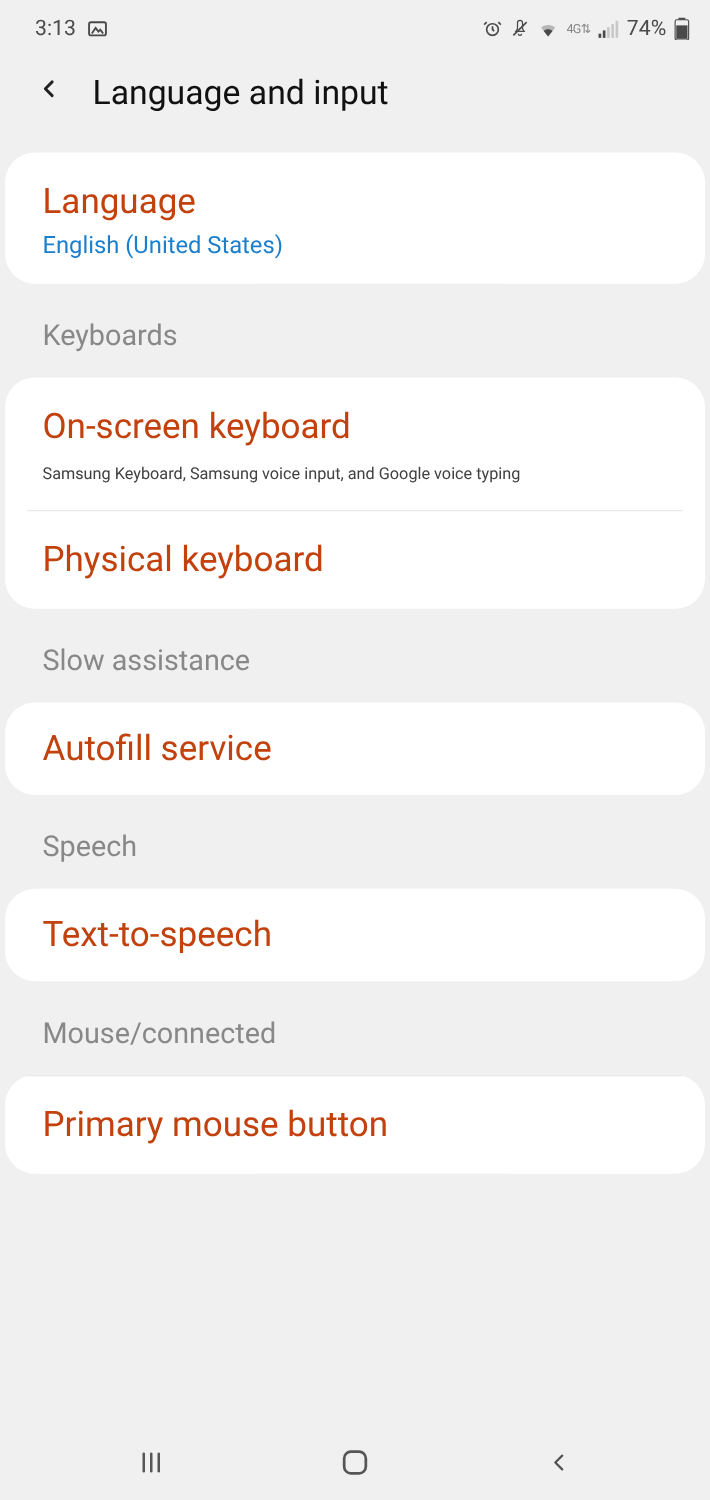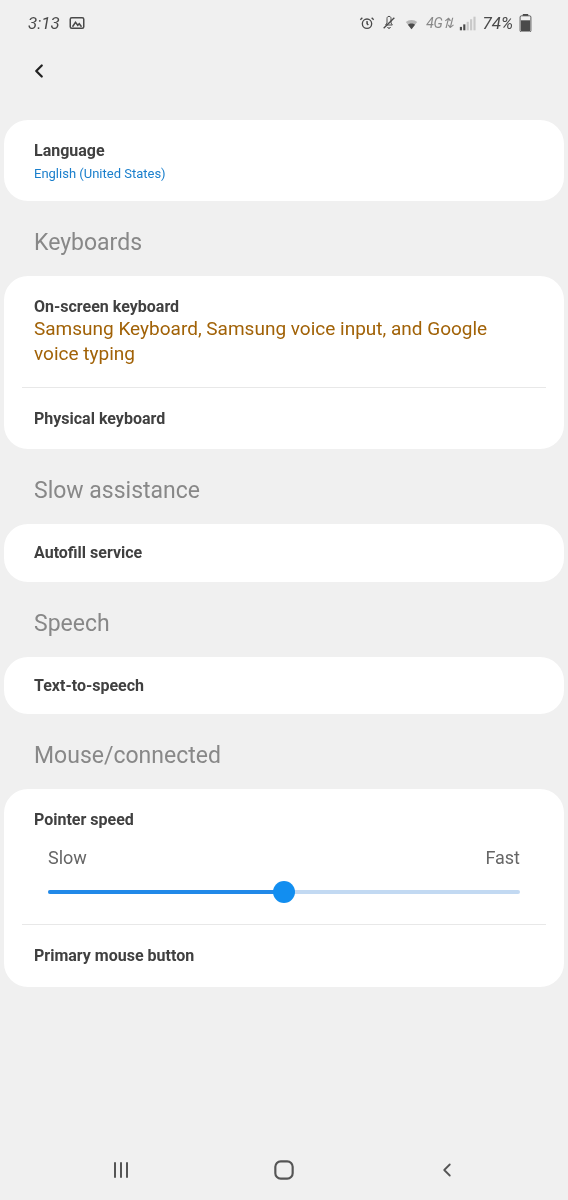--- a/index.html
+++ b/index.html
@@ -13,25 +13,24 @@
       width: 568px;
       height: 1200px;
       background: #f0f0f0;
       position: relative;
       overflow: hidden;
     }
     .status-bar {
       display: flex;
       justify-content: space-between;
       align-items: center;
-      padding: 6px 36px 0 28px;
+      padding: 6px 16px 0 28px;
       height: 40px;
       font-size: 17px;
       color: #4a4a4a;
-      font-style: italic;
     }
     .status-left {
       display: flex;
       align-items: center;
       gap: 8px;
     }
     .status-right {
       display: flex;
       align-items: center;
       gap: 6px;
@@ -61,33 +60,33 @@
     .card {
       background: #fff;
       border-radius: 24px;
       margin: 8px 4px;
     }
     .row {
       padding: 20px 30px;
       cursor: pointer;
     }
     .row-title {
-      font-size: 16px;
+      font-size: 28px;
+      color: #c2410c;
+      font-weight: 400;
+      line-height: 1.35;
+    }
+    .row-sub {
+      font-size: 13px;
       color: #404040;
-      font-weight: 700;
-      line-height: 1.35;
-    }
-    .row-sub {
+      margin-top: 12px;
+      line-height: 1.3;
+    }
+    .row-sub-accent {
       font-size: 19px;
-      color: #a16207;
-      margin-top: 0;
-      line-height: 1.3;
-    }
-    .row-sub-accent {
-      font-size: 13px;
       color: #1a7fcc;
       margin-top: 4px;
     }
     .divider {
       height: 1px;
       background: #e8e8e8;
       margin: 0 18px;
     }
     .section-header {
       font-size: 23px;
@@ -191,21 +190,21 @@
           <path d="M12 2C9 2 9 5 9 5v7l-2 3h10l-2-3V5s0-3-3-3zM10 18a2 2 0 004 0" stroke="#4a4a4a" stroke-width="1.5" fill="none"></path>
           <line x1="4" y1="20" x2="20" y2="4" stroke="#4a4a4a" stroke-width="2"></line>
         </svg>
     </span>
     <span class="status-icon">
       <svg width="17" height="17" viewBox="0 0 24 24" fill="#4a4a4a">
           <path d="M12 20l8-10c-4-4-12-4-16 0l8 10z" opacity="0.35"></path>
           <path d="M12 20l5-6.2c-2.6-2.5-7.4-2.5-10 0L12 20z"></path>
         </svg>
     </span>
-    <span class="status-icon" style="font-size:14px;color:#888;letter-spacing:-0.5px;">4G⇅</span>
+    <span class="status-icon" style="font-size:10px;color:#888;letter-spacing:-0.5px;">4G⇅</span>
     <span class="status-icon">
       <svg width="17" height="17" viewBox="0 0 20 20">
           <rect x="1" y="14" width="2.5" height="4" fill="#4a4a4a"></rect>
           <rect x="5" y="11" width="2.5" height="7" fill="#4a4a4a"></rect>
           <rect x="9" y="8" width="2.5" height="10" fill="#c8c8c8"></rect>
           <rect x="13" y="5" width="2.5" height="13" fill="#c8c8c8"></rect>
           <rect x="17" y="2" width="2.5" height="16" fill="#c8c8c8"></rect>
         </svg>
     </span>
     <span style="font-size:17px;color:#4a4a4a;">74%</span>
@@ -218,20 +217,21 @@
     </span>
   </div>
 </div>
 
 <div class="header">
   <span class="back-arrow">
     <svg width="22" height="22" viewBox="0 0 24 24" fill="none" stroke="#222" stroke-width="2.5" stroke-linecap="round" stroke-linejoin="round">
         <polyline points="15 18 9 12 15 6"></polyline>
       </svg>
   </span>
+  <span class="page-title">Language and input</span>
 </div>
 
 <div class="card">
   <div class="row">
     <div class="row-title">Language</div>
     <div class="row-sub-accent">English (United States)</div>
   </div>
 </div>
 
 <div class="section-header">Keyboards</div>
@@ -259,32 +259,20 @@
 
 <div class="card">
   <div class="row tight">
     <div class="row-title">Text-to-speech</div>
   </div>
 </div>
 
 <div class="section-header">Mouse/connected</div>
 
 <div class="card">
-  <div class="slider-row">
-    <div class="row-title">Pointer speed</div>
-    <div class="slider-labels">
-      <span>Slow</span>
-      <span>Fast</span>
-    </div>
-    <div class="slider-track">
-      <div class="slider-bg"></div>
-      <div class="slider-fill"></div>
-      <div class="slider-thumb"></div>
-    </div>
-  </div>
   <div class="divider"></div>
   <div class="row">
     <div class="row-title">Primary mouse button</div>
   </div>
 </div>
 
 <div class="nav-bar">
   <div class="nav-btn">
     <svg width="24" height="24" viewBox="0 0 24 24" stroke="#555" stroke-width="2" stroke-linecap="round">
         <line x1="6" y1="5" x2="6" y2="19"></line>

